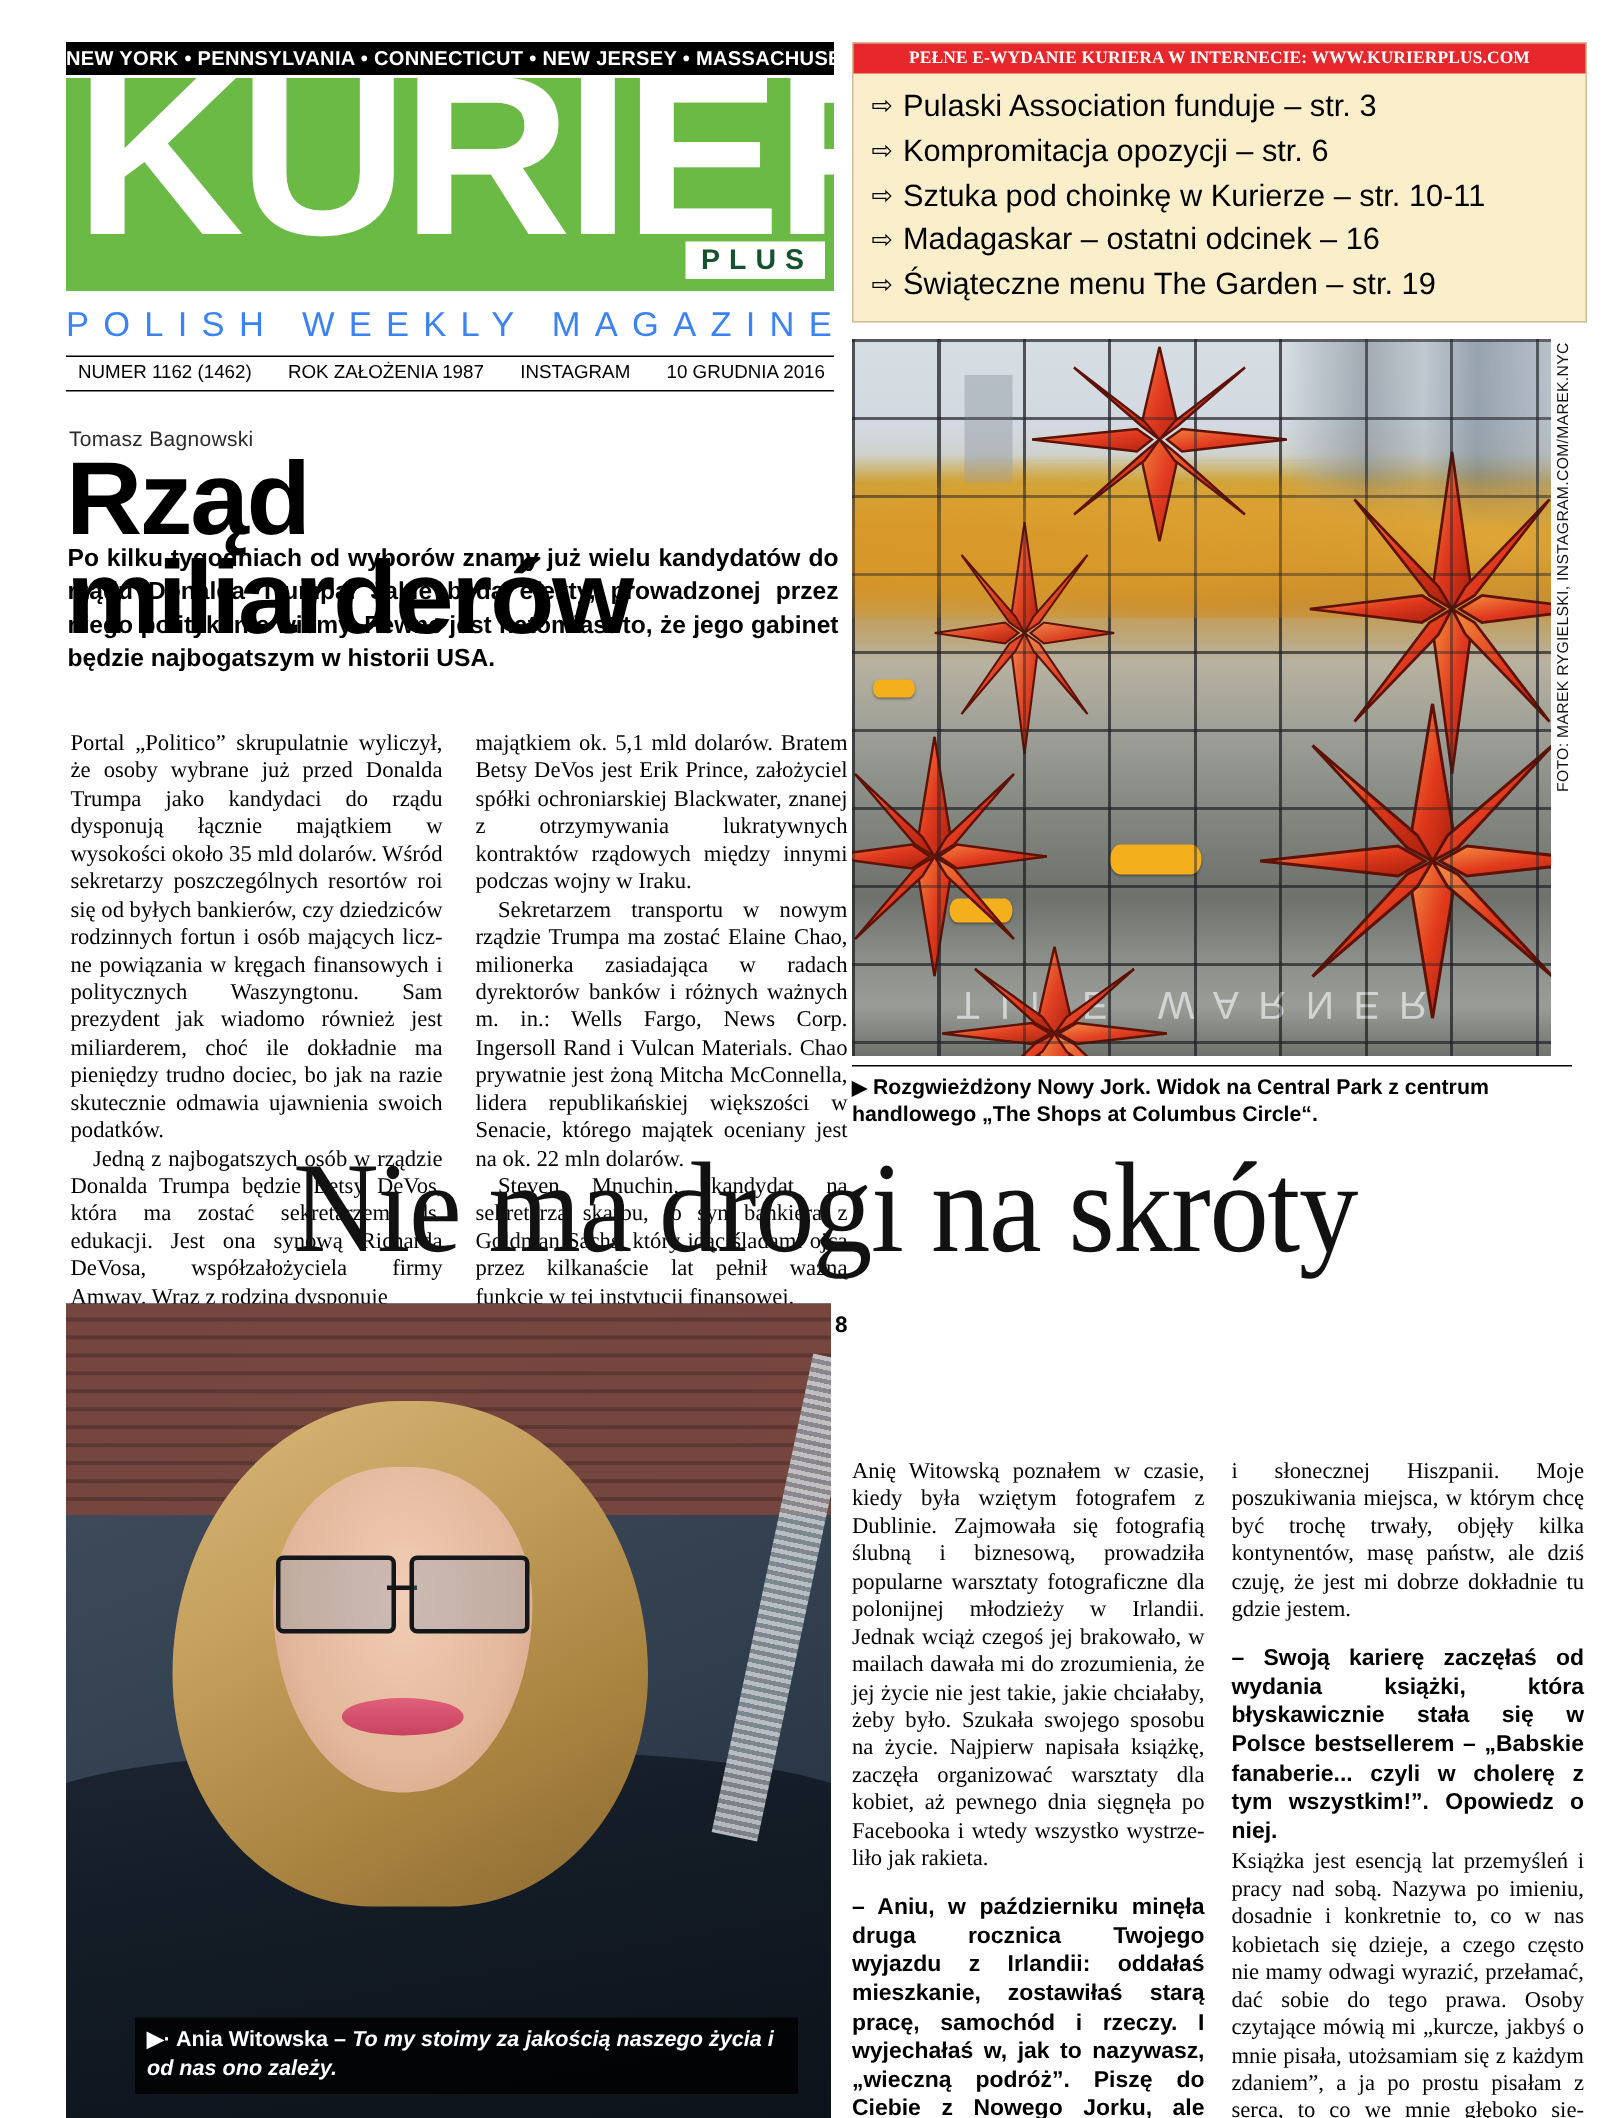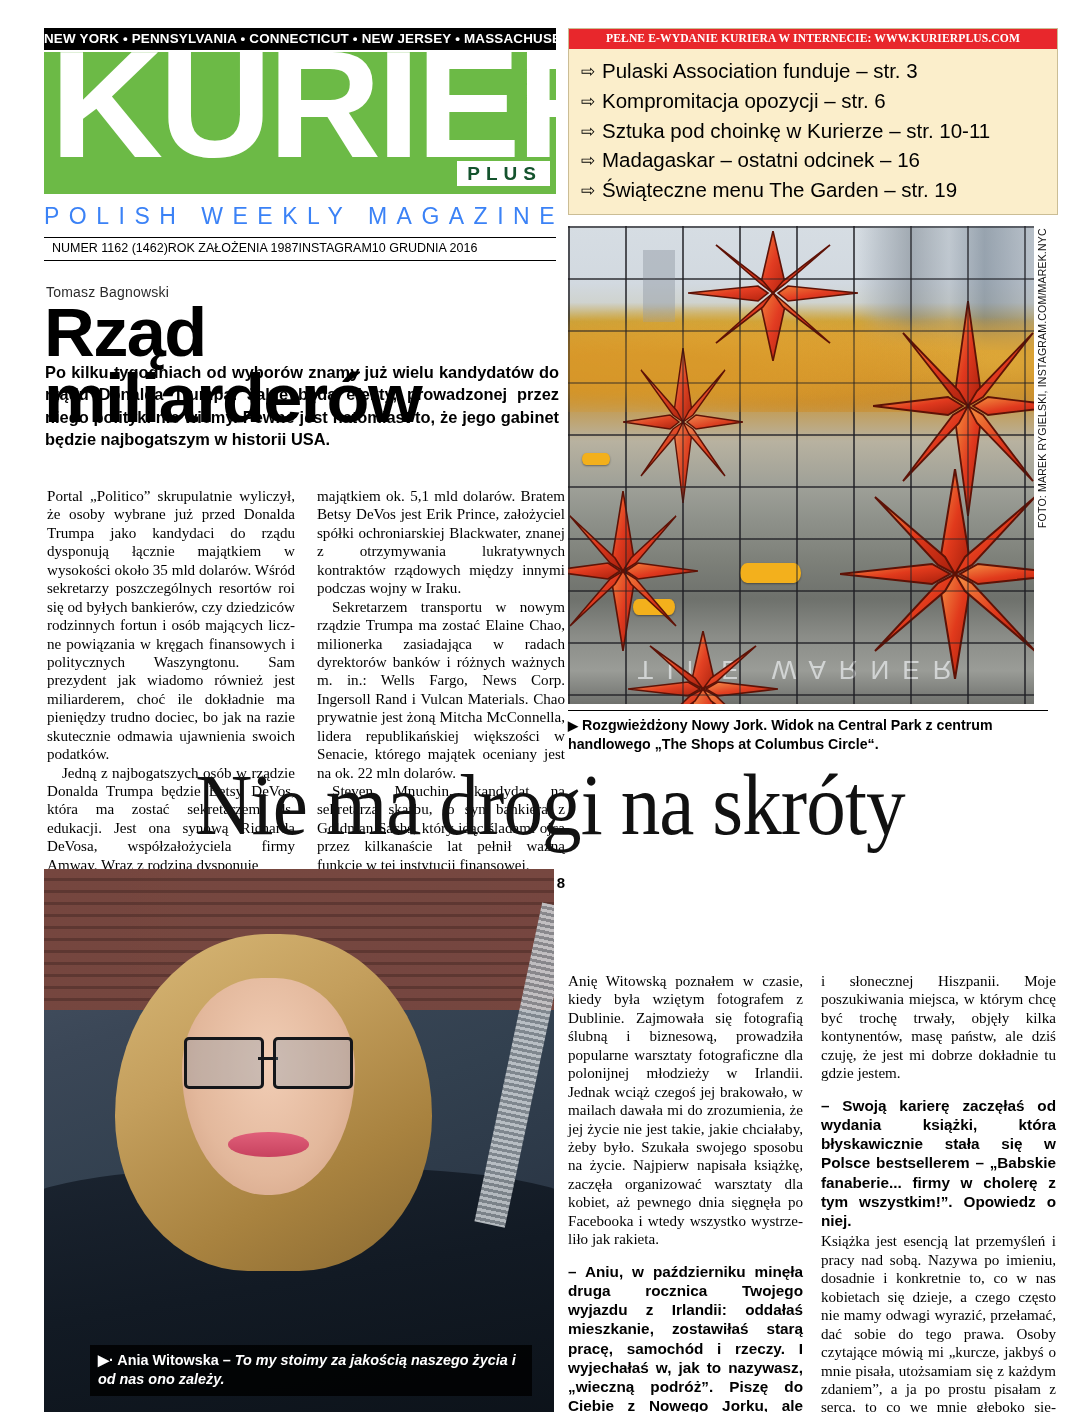--- a/index.html
+++ b/index.html
@@ -93,20 +93,21 @@
     padding: 9px 0 7px 0;
     color: #3b82f6;
     white-space: nowrap;
   }
   .issue-bar {
     border-top: 1.5px solid #000;
     border-bottom: 1.5px solid #000;
     font-family: "Liberation Sans", sans-serif;
     font-size: 12.5px;
     display: flex;
+    justify-content: space-between;
     padding: 4px 6px 4px 8px;
     line-height: 1.1;
   }
   .issue-bar span { white-space: nowrap; }
 
   
   .teaser {
     position: absolute;
     left: 524px; top: 0;
     width: 488px;
@@ -673,19 +674,19 @@
 
 
   <div class="cols2">
     <div class="col">
       <p class="bodytext">Anię Witowską poznałem w czasie, kiedy była wziętym fotografem z Dubli­nie. Zajmowała się fotografią ślubną i biznesową, prowadziła popularne war­sztaty fotograficzne dla polonijnej mło­dzieży w Irlandii. Jednak wciąż czegoś jej brakowało, w mailach dawała mi do zrozumienia, że jej życie nie jest takie, jakie chciałaby, żeby było. Szukała swo­jego sposobu na życie. Najpierw napisała książkę, zaczęła organizować warsztaty dla kobiet, aż pewnego dnia sięgnęła po Facebooka i wtedy wszystko wystrze­liło jak rakieta.</p>
       <p class="q">– Aniu, w październiku minęła dru­ga rocznica Twojego wyjazdu z Ir­landii: oddałaś mieszkanie, zostawi­łaś starą pracę, samochód i rze­czy. I wyjechałaś w, jak to nazy­wasz, „wieczną podróż”. Piszę do Ciebie z Nowego Jorku, ale nawet nie wiem, gdzie teraz jesteś? i co tam robisz?</p>
 
     </div>
     <div class="col">
       <p class="bodytext">i słonecznej Hiszpanii. Moje poszukiwania miejsca, w którym chcę być trochę trwały, objęły kilka kontynentów, masę państw, ale dziś czuję, że jest mi dobrze dokładnie tu gdzie jestem.</p>
-      <p class="q">– Swoją karierę zaczęłaś od wyda­nia książki, która błyskawicznie stała się w Polsce bestsellerem – „Babskie fanaberie... firmy w cho­lerę z tym wszystkim!”. Opowiedz o niej.</p>
+      <p class="q">– Swoją karierę zaczęłaś od wyda­nia książki, która błyskawicznie stała się w Polsce bestsellerem – „Babskie fanaberie... czyli w cho­lerę z tym wszystkim!”. Opowiedz o niej.</p>
       <p class="bodytext">Książka jest esencją lat przemyśleń i pracy nad sobą. Nazywa po imieniu, do­sadnie i konkretnie to, co w nas kobietach się dzieje, a czego często nie mamy odwa­gi wyrazić, przełamać, dać sobie do tego prawa. Osoby czytające mówią mi „kur­cze, jakbyś o mnie pisała, utożsamiam się z każdym zdaniem”, a ja po prostu pisa­łam z serca, to co we mnie głęboko sie­działo, dojrzewało latami i domagało się zobaczenia światła dziennego. W książce stawiam pytania, wobec których nie da się przejść obojętnie, a zwięzłość i forma tek­stów sprawia, że zapadają w pamięć i zmuszają do zmian w głowie, a następnie w życiu.</p>
 
     </div>
   </div>
 
 </div>
 
 </body></html>

